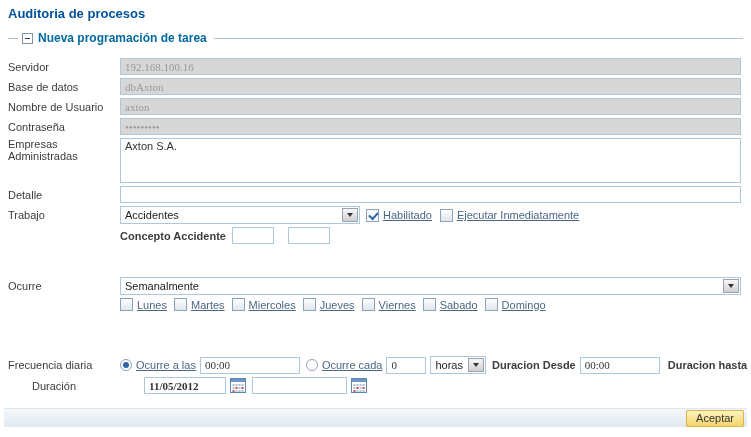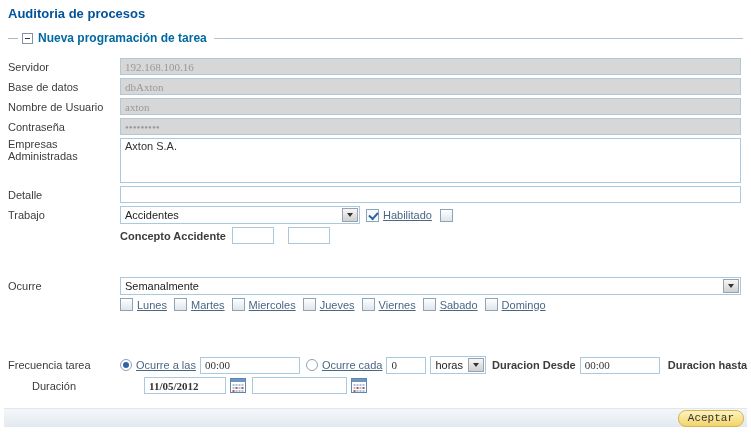--- a/index.html
+++ b/index.html
@@ -32,21 +32,21 @@
   .cb{width:13px;height:13px;box-sizing:border-box;border:1px solid #8da3b8;background:linear-gradient(#fefefe,#dfe6ec);position:relative;flex:none;cursor:pointer;}
   .cb.on{background:#f6fafc;}
   .cb.on::after{content:"";position:absolute;left:2px;top:2px;width:7px;height:4px;border-left:2px solid #2f63a8;border-bottom:2px solid #2f63a8;transform:rotate(-48deg);}
   .rb{width:12px;height:12px;box-sizing:border-box;border-radius:50%;border:1px solid #8da3b8;background:#fff;position:relative;flex:none;cursor:pointer;}
   .rb.on::after{content:"";position:absolute;left:2px;top:2px;width:6px;height:6px;border-radius:50%;background:#2f63a8;}
   .gap4{width:4px;flex:none;} .gap6{width:6px;flex:none;} .gap8{width:8px;flex:none;}
   .spacer30{height:30px;} .spacer42{height:42px;} .spacer11{height:11px;}
   .cal{width:16px;height:16px;flex:none;margin-left:4px;cursor:pointer;display:inline-block;}
   
   .footer{height:19px;background:linear-gradient(#f4f7fa,#e2e9f0);border-top:1px solid #dfe6ec;margin:0 4px;display:flex;justify-content:flex-end;align-items:center;padding:0 3px;box-sizing:border-box;}
-  .btn-accept{background:linear-gradient(#fdf3c0,#f3d469);border:1px solid #d8b54f;border-radius:8px;padding:1px 9px 2px;font-family:Liberation Mono, monospace;font-size:11px;color:#333;cursor:pointer;}
+  .btn-accept{background:linear-gradient(#fdf3c0,#f3d469);border:1px solid #d8b54f;border-radius:1px;padding:1px 9px 2px;font-family:Liberation Sans, sans-serif;font-size:11px;color:#333;cursor:pointer;}
   .day{display:flex;align-items:center;margin-right:7px;}
   .day .ulbl{margin-left:4px;}
   .bold-val{font-weight:bold;}
 </style>
 </head>
 <body>
 
 <div class="page">
 
   <div class="page-title">Auditoria de procesos</div>
@@ -96,20 +96,21 @@
       <span class="combo-text">Accidentes</span>
       <span class="combo-btn"></span>
     </div>
     <span class="gap6"></span>
     <span class="cb on"></span>
     <span class="gap4"></span>
     <span class="ulbl">Habilitado</span>
     <span class="gap8"></span>
     <span class="cb"></span>
     <span class="gap4"></span>
+    <span class="ulbl">Ejecutar Inmediatamente</span>
   </div>
 
   <div class="row">
     <span class="lbl"></span>
     <span class="blbl">Concepto Accidente</span>
     <span class="gap6"></span>
     <input class="txt" style="width: 42px;" value="">
     <span class="gap8"></span>
     <span class="gap6"></span>
     <input class="txt" style="width: 42px;" value="">
@@ -153,21 +154,21 @@
       </span>
     <span class="day">
         <span class="cb"></span>
         <span class="ulbl">Domingo</span>
       </span>
   </div>
 
   <div class="spacer42"></div>
 
   <div class="row">
-    <span class="lbl">Frecuencia tarea</span>
+    <span class="lbl">Frecuencia diaria</span>
     <span class="rb on"></span>
     <span class="gap4"></span>
     <span class="ulbl">Ocurre a las</span>
     <span class="gap4"></span>
     <input class="txt" style="width: 100px;" value="00:00">
     <span class="gap6"></span>
     <span class="rb"></span>
     <span class="gap4"></span>
     <span class="ulbl">Ocurre cada</span>
     <span class="gap4"></span>

